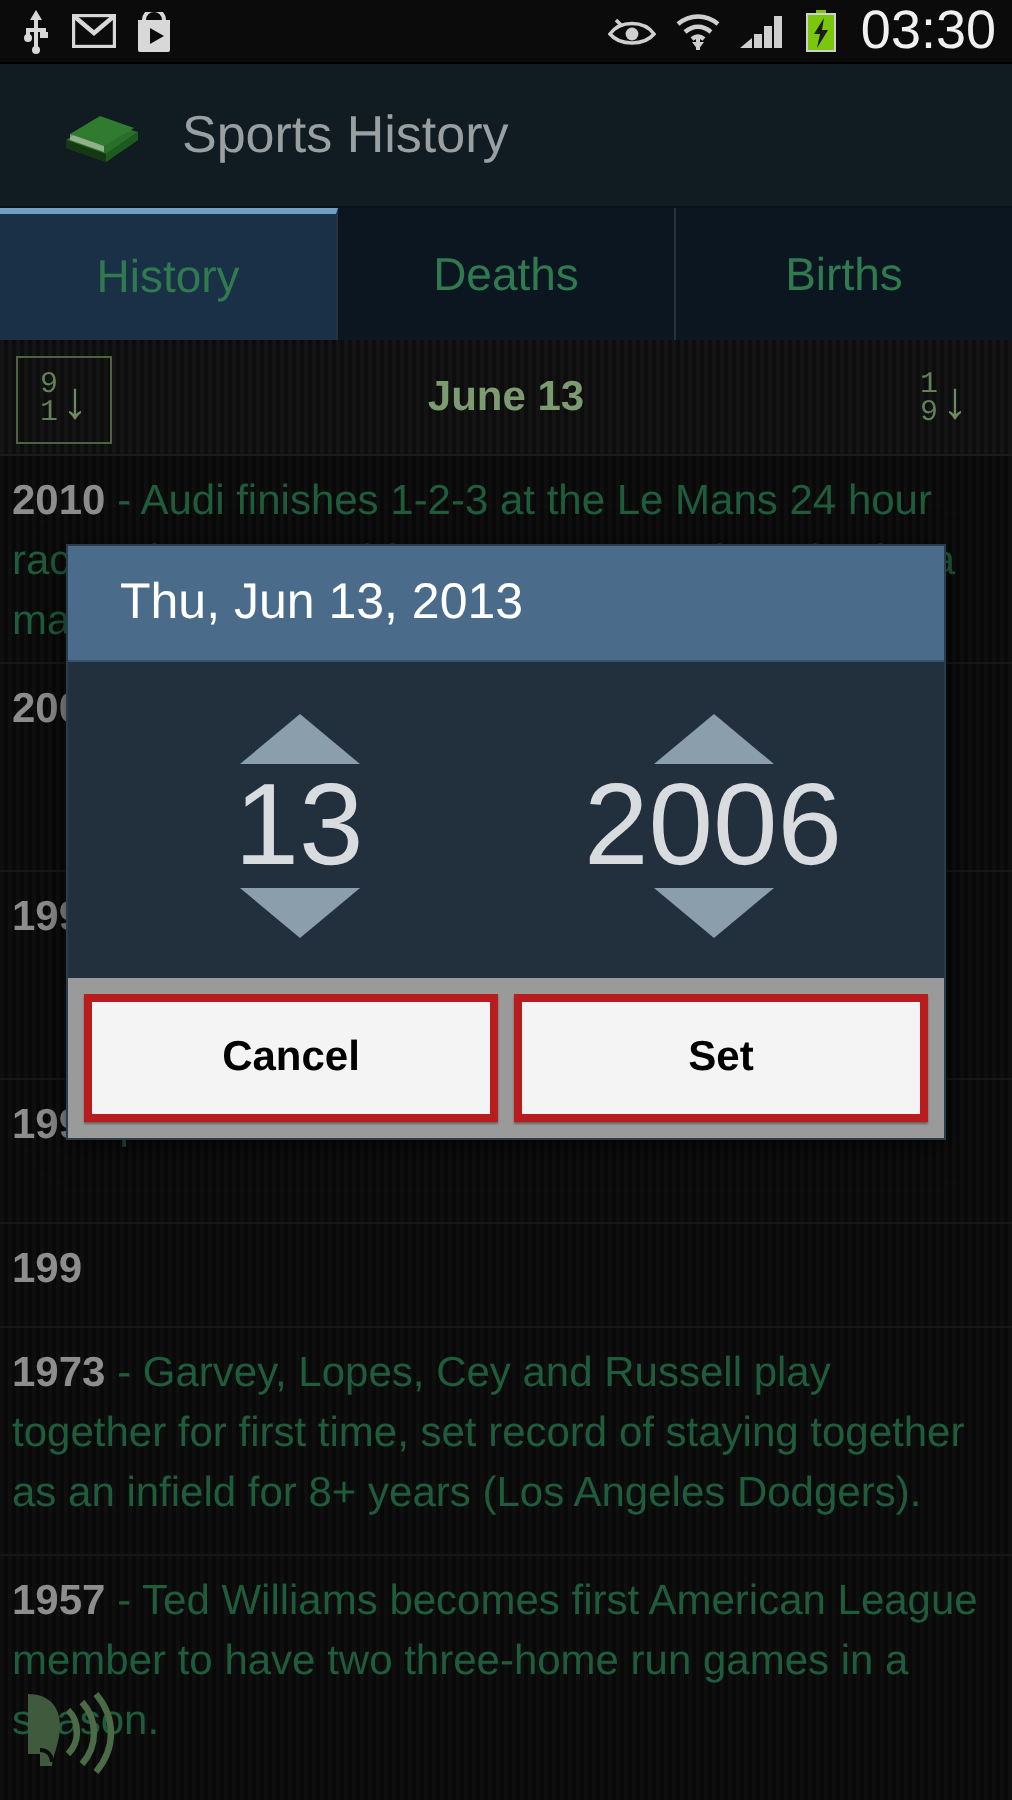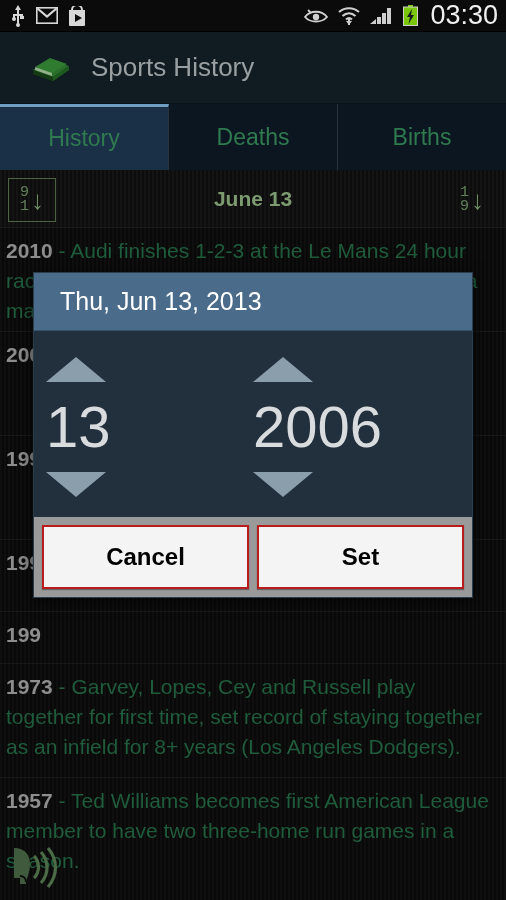--- a/index.html
+++ b/index.html
@@ -147,22 +147,21 @@
     padding: 14px 0 14px 26px;
     border-bottom: 1px solid #34536e;
   }
   #dlg-body {
     background: #22303d;
     padding: 26px 12px 20px 12px;
   }
   .spinners { display: flex; }
   .spinner {
     flex: 1 1 0;
-    display: flex; flex-direction: column; 
-    gap: 14px;
+    display: flex; flex-direction: column; align-items: center;
   }
   .arrow-up, .arrow-down {
     width: 0; height: 0;
     border-left: 30px solid transparent;
     border-right: 30px solid transparent;
   }
   .arrow-up   { border-bottom: 25px solid #8b9eab; }
   .arrow-down { border-top: 25px solid #8b9eab; }
   .spin-val {
     color: #d9dcde;
@@ -173,25 +172,25 @@
   #dlg-buttons {
     background: #9a9a9a;
     display: flex;
     padding: 8px 8px;
     gap: 8px;
   }
   .dlg-btn {
     flex: 1 1 0;
     background: #f4f4f4;
     color: #000;
-    font-size: 24px;
+    font-size: 21px;
     font-weight: bold;
     text-align: center;
     padding: 16px 0;
-    border: 2px solid #b91c1c;
+    border: 4px solid #b91c1c;
     box-shadow: 0 1px 1px rgba(0,0,0,.35);
   }
 </style>
 </head>
 <body>
 
 <div id="screen">
 
   <div id="statusbar">
     <div class="left">

